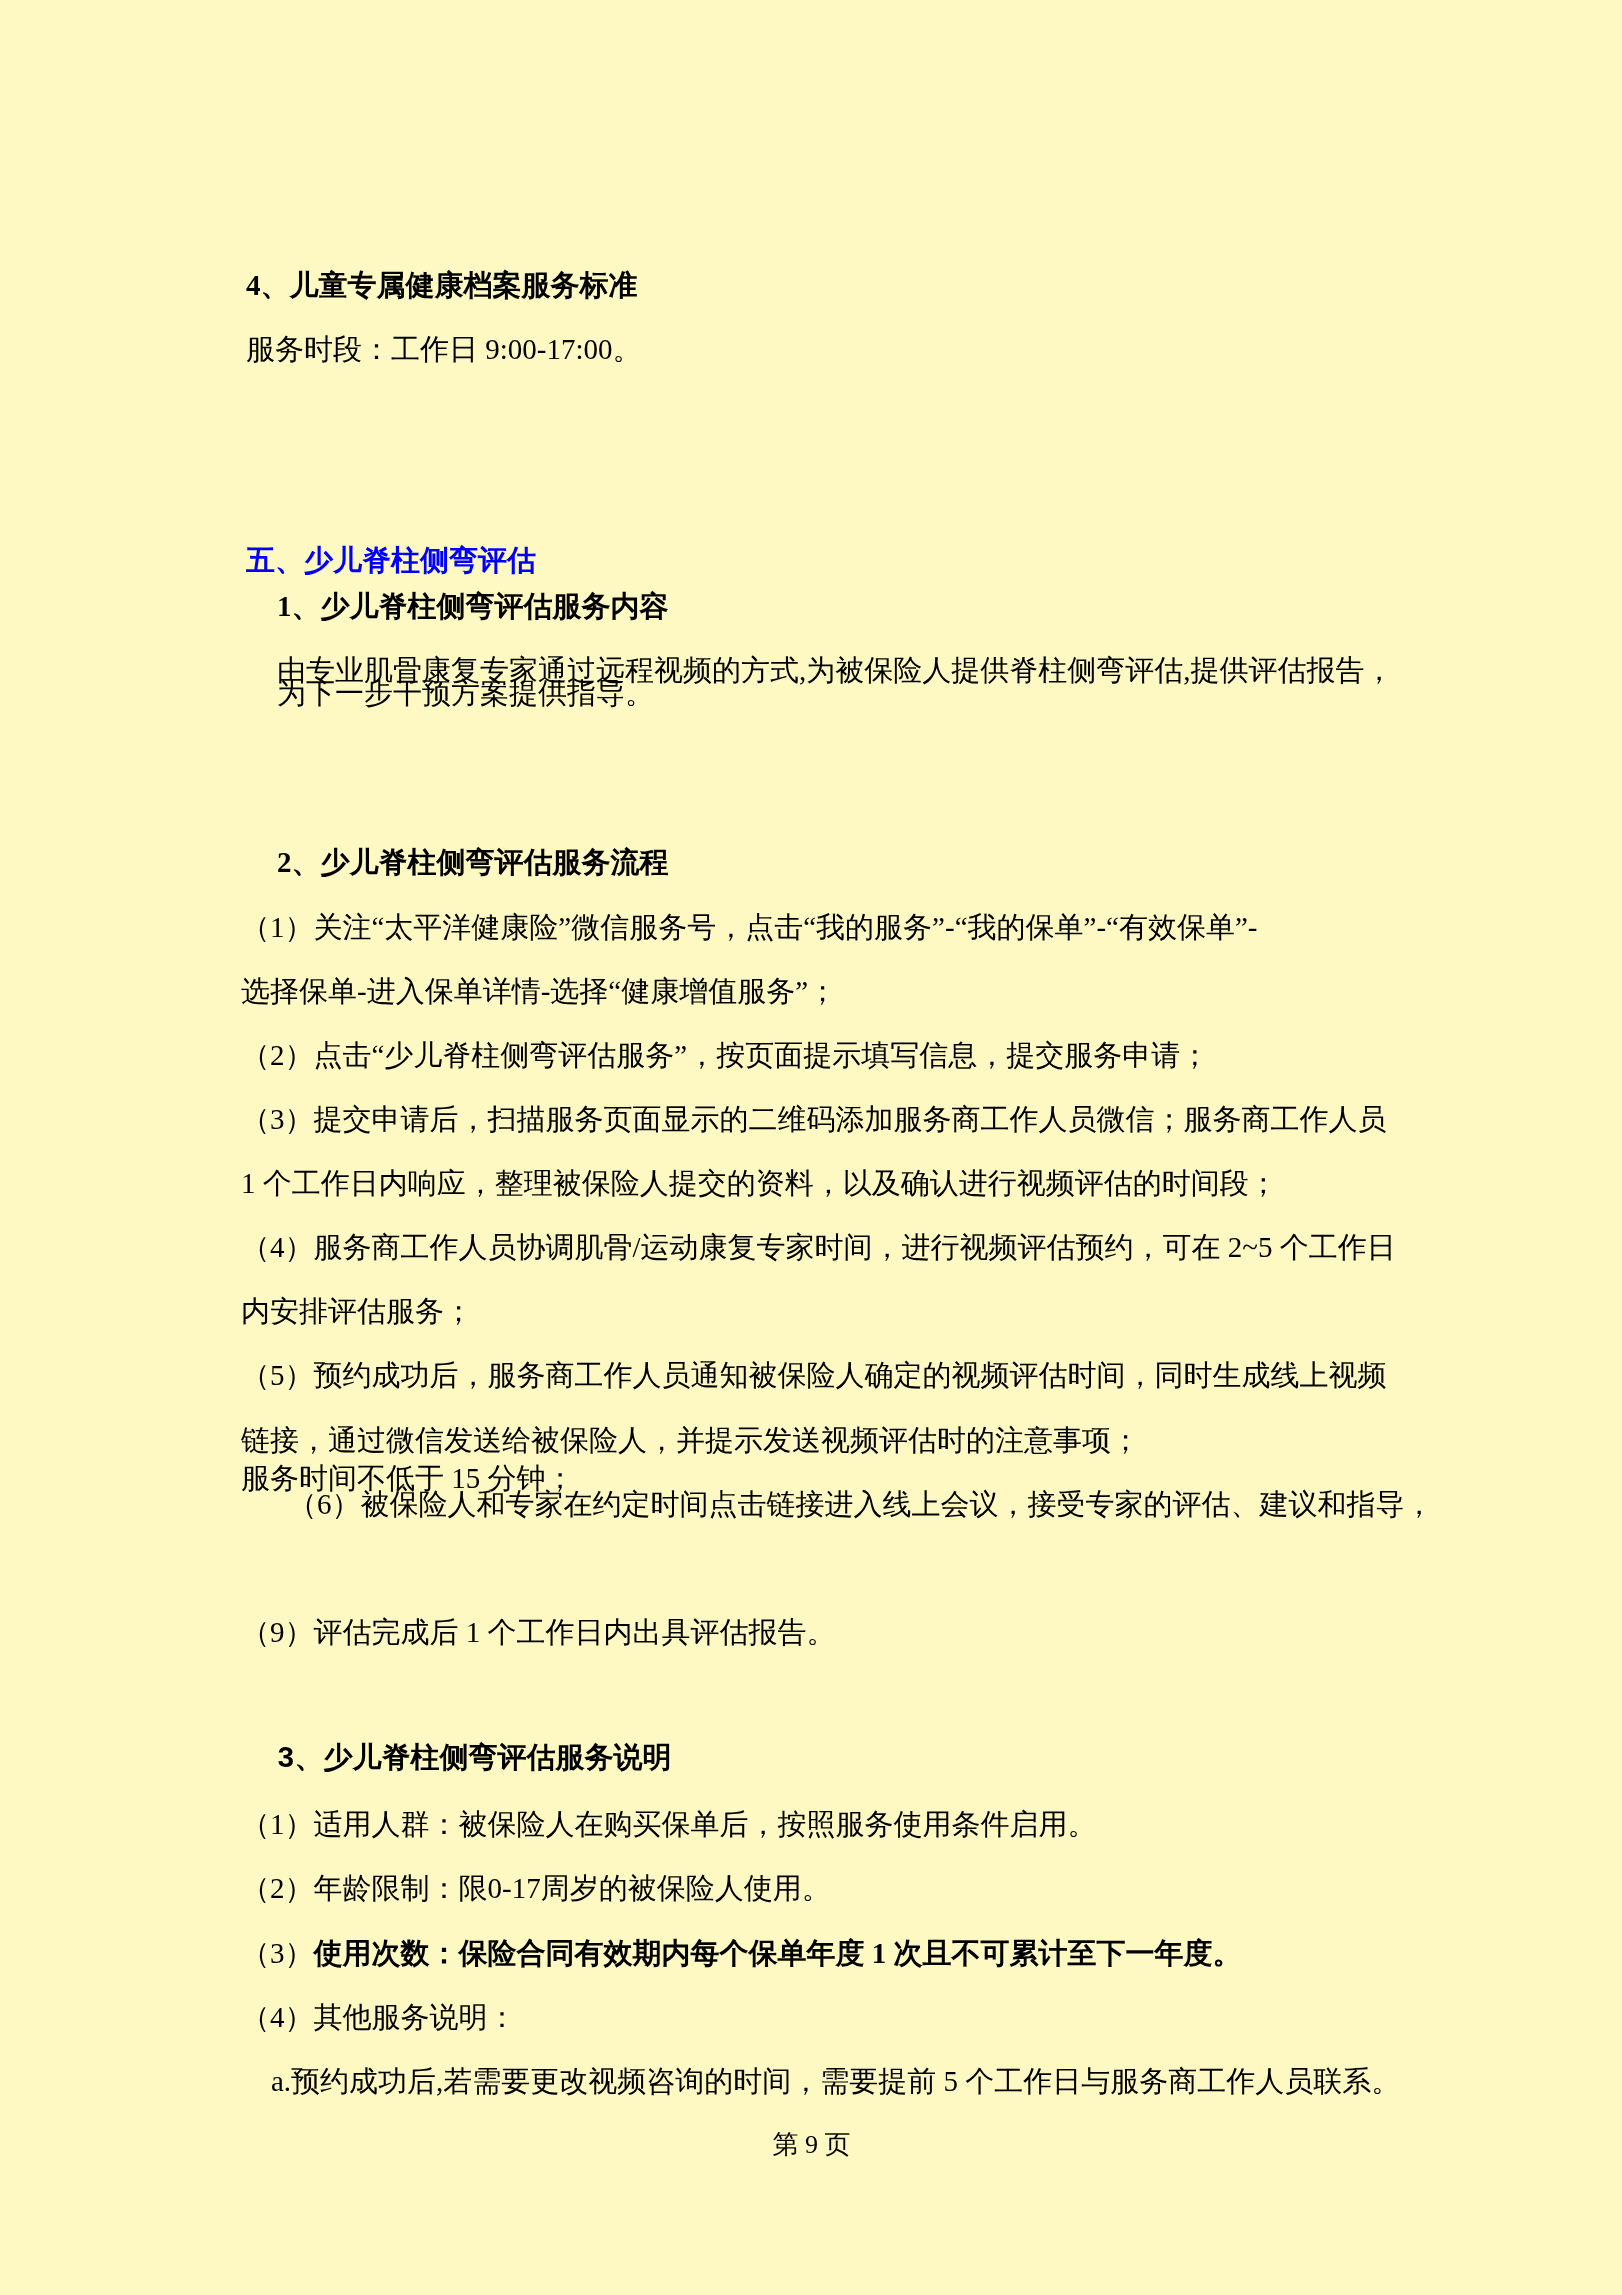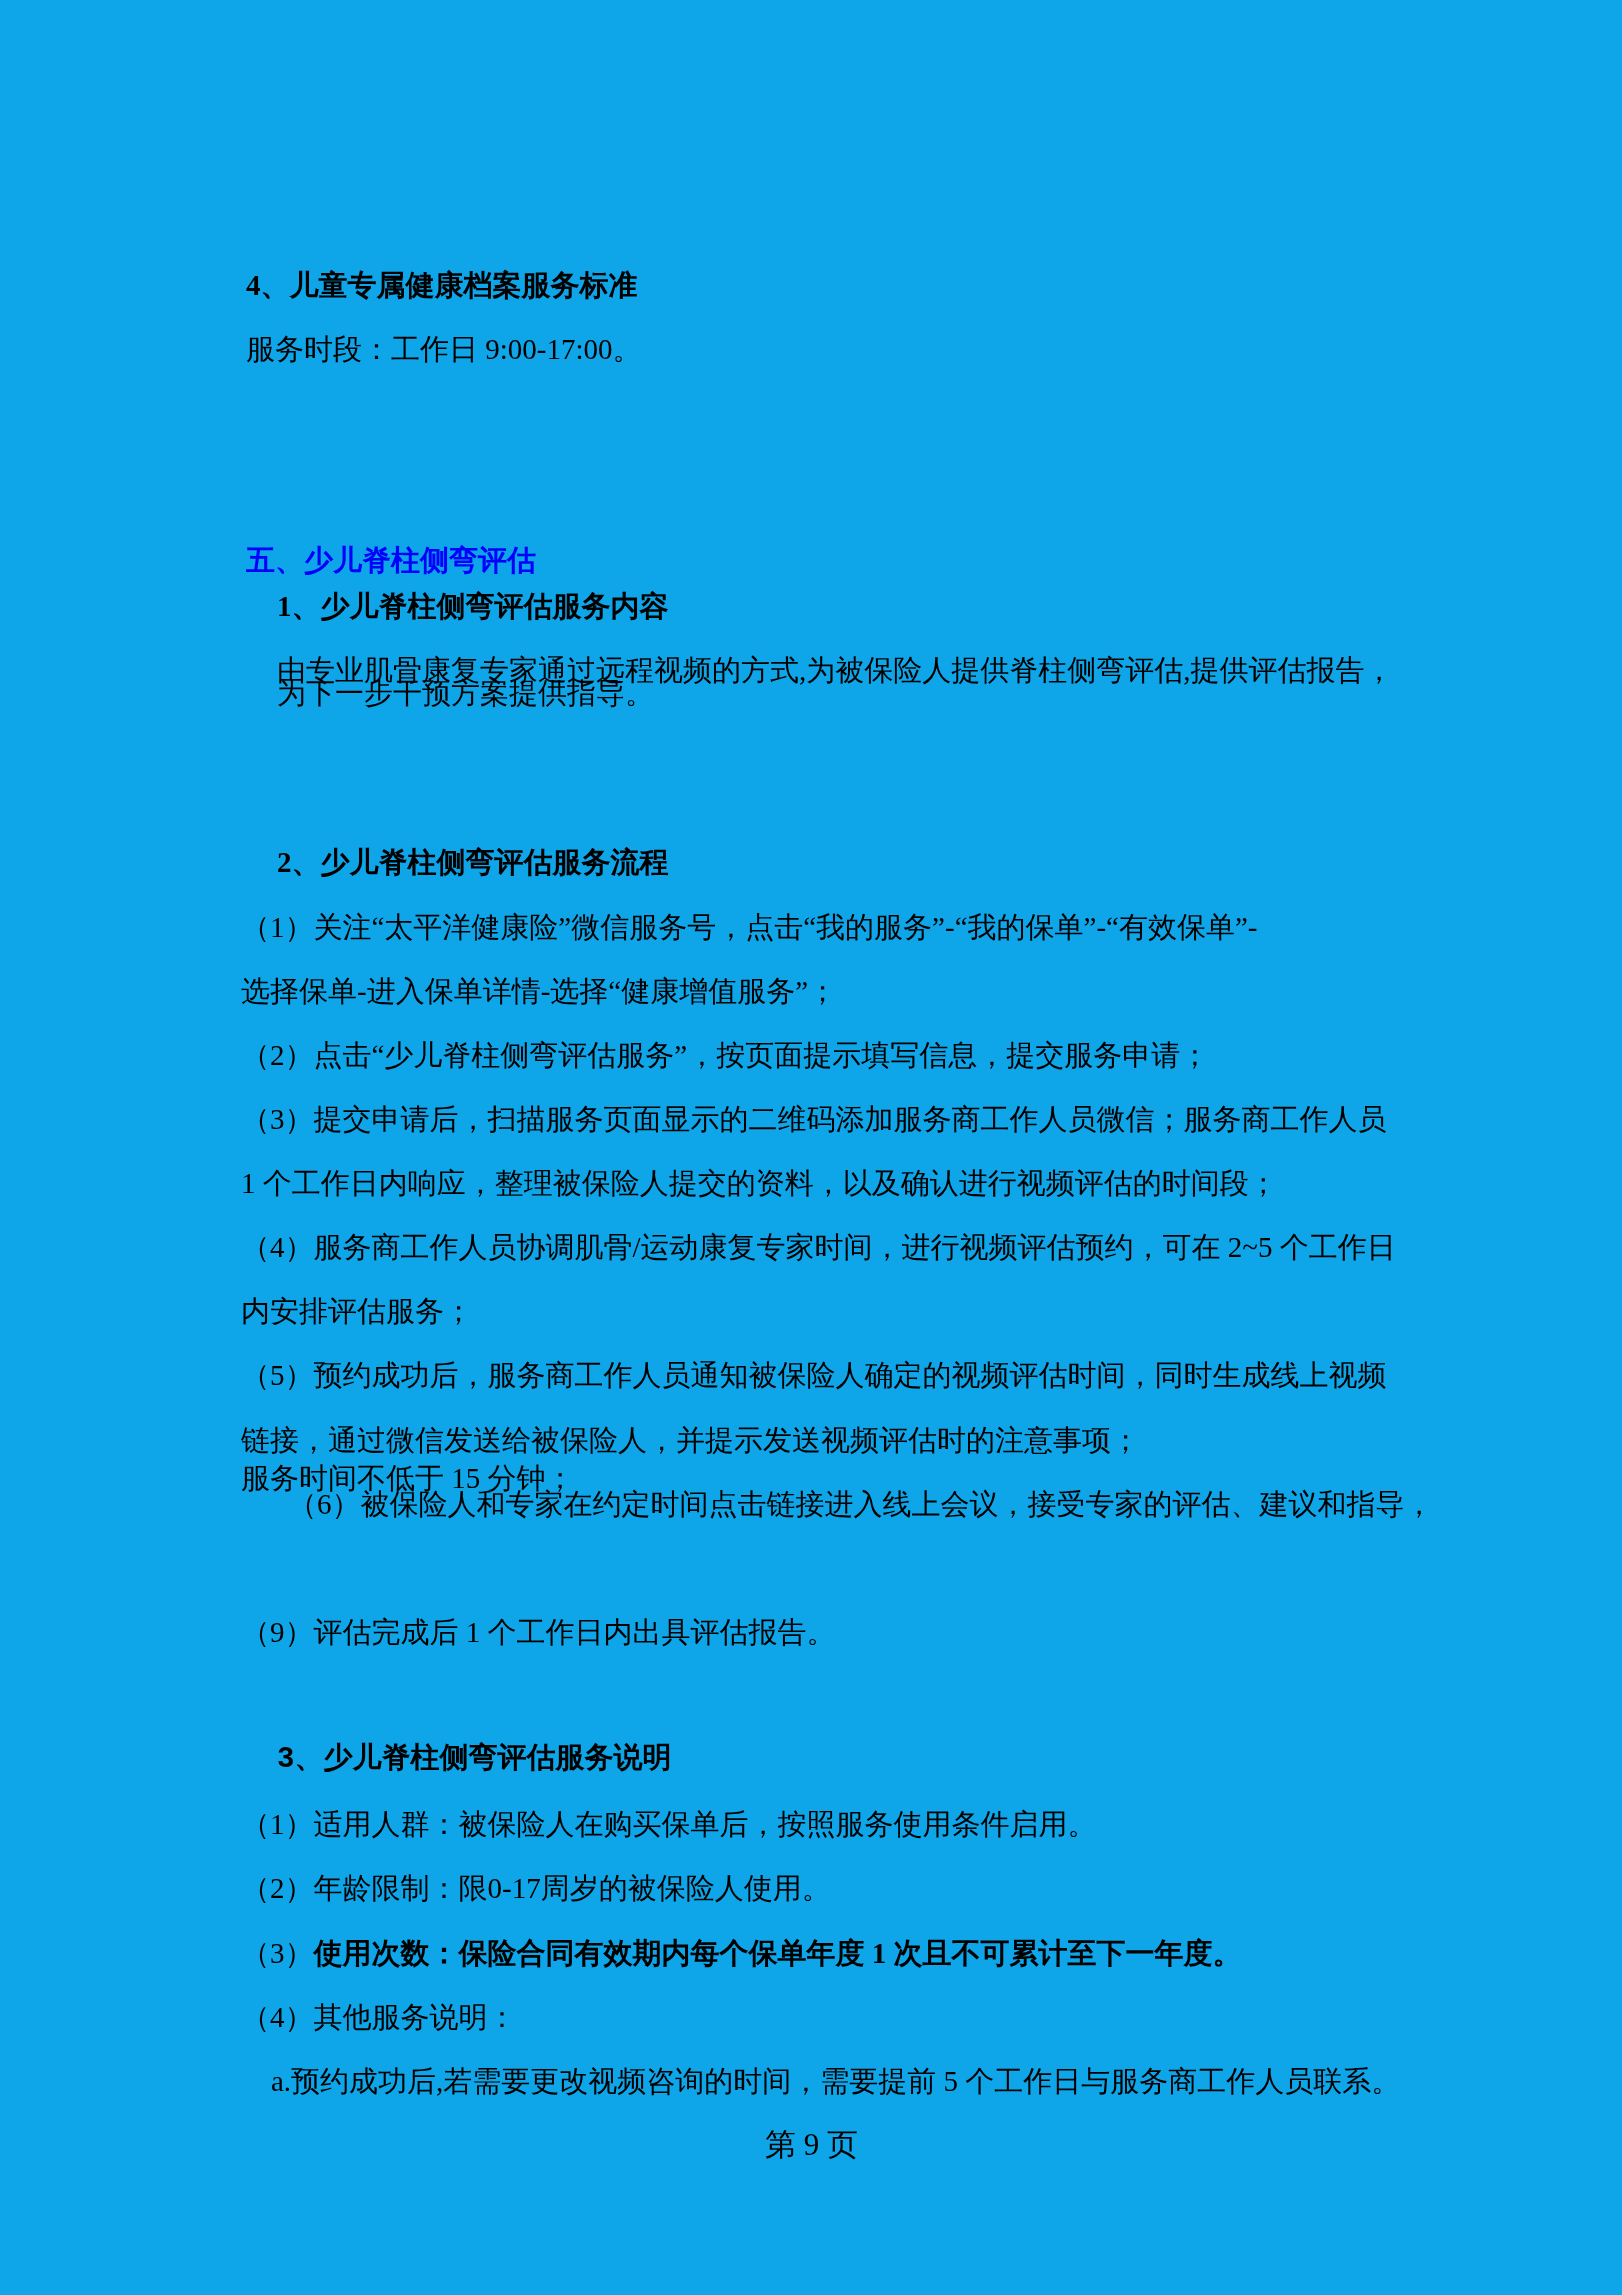--- a/index.html
+++ b/index.html
@@ -5,21 +5,21 @@
   html, body {
     margin: 0;
     padding: 0;
     background: #888;
   }
   .page {
     position: relative;
     width: 1623px;
     height: 2295px;
     margin: 0 auto;
-    background: #0ea5e9;
+    background: #fef9c3;
     color: #000000;
     font-family: "Liberation Serif", "DejaVu Serif", serif;
     overflow: hidden;
   }
   .line {
     position: absolute;
     font-size: 29px;
     line-height: 34px;
     white-space: nowrap;
     letter-spacing: 0px;
@@ -27,21 +27,21 @@
   .bold { font-weight: 700; }
   .ind-margin  { left: 241px; }
   .ind-section { left: 246px; }
   .ind-sub     { left: 277px; }
   .ind-alpha   { left: 271px; }
   .footer {
     position: absolute;
     left: 0;
     width: 100%;
     text-align: center;
-    font-size: 31px;
+    font-size: 26px;
     line-height: 34px;
   }
 </style>
 </head>
 <body>
 
 <div class="page">
   <div id="lines">
       <div class="line ind-section bold" style="top: 268px;">4、儿童专属健康档案服务标准</div>
       <div class="line ind-section" style="top: 332px;">服务时段：工作日 9:00-17:00。</div>

